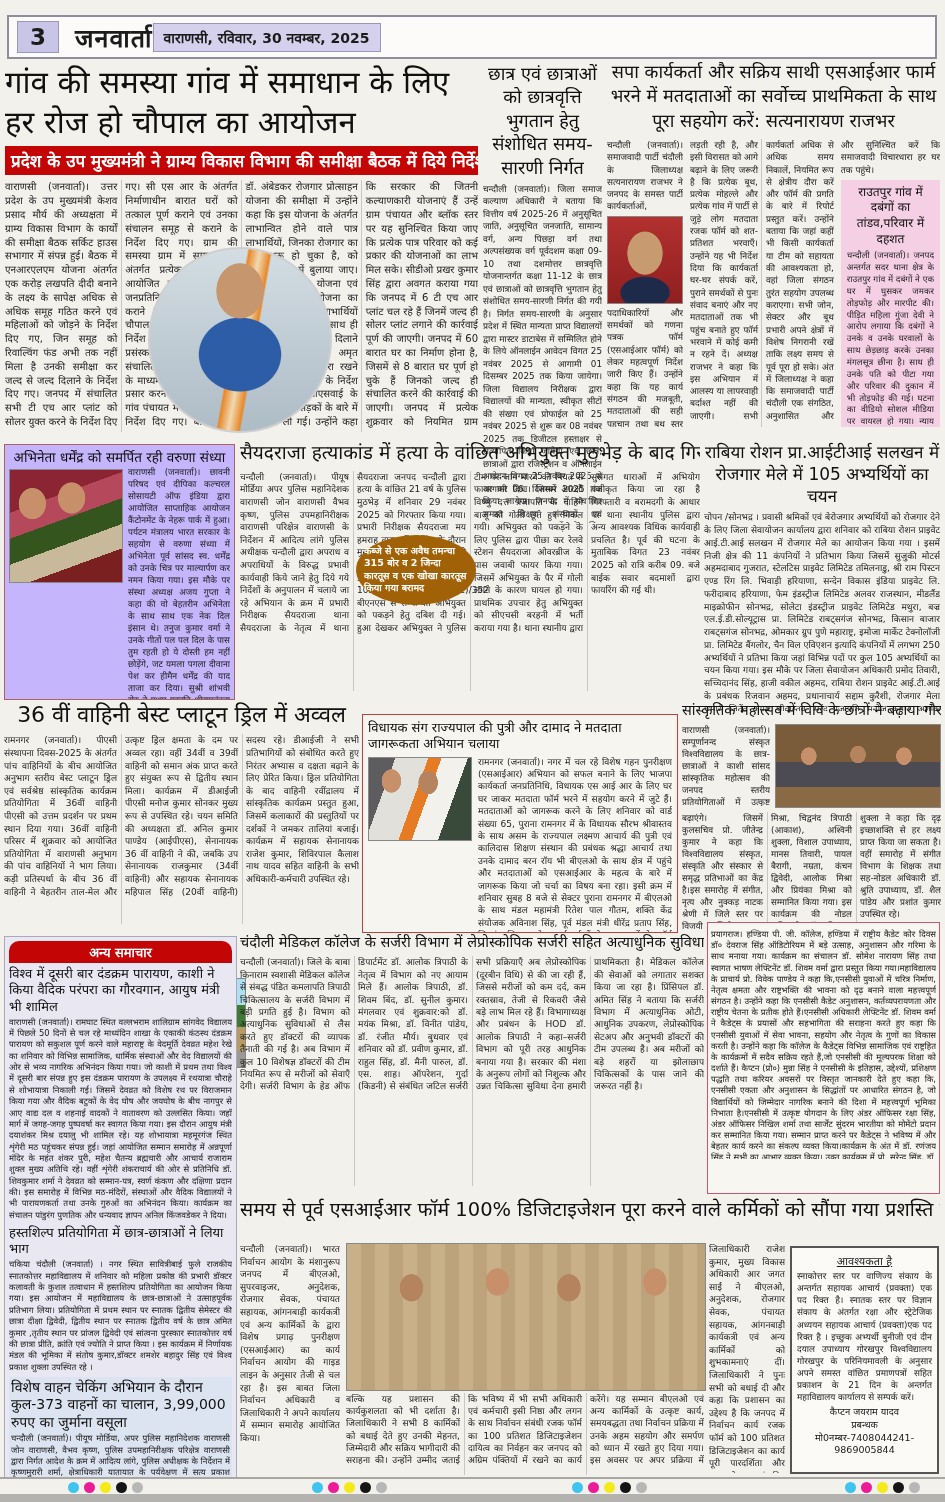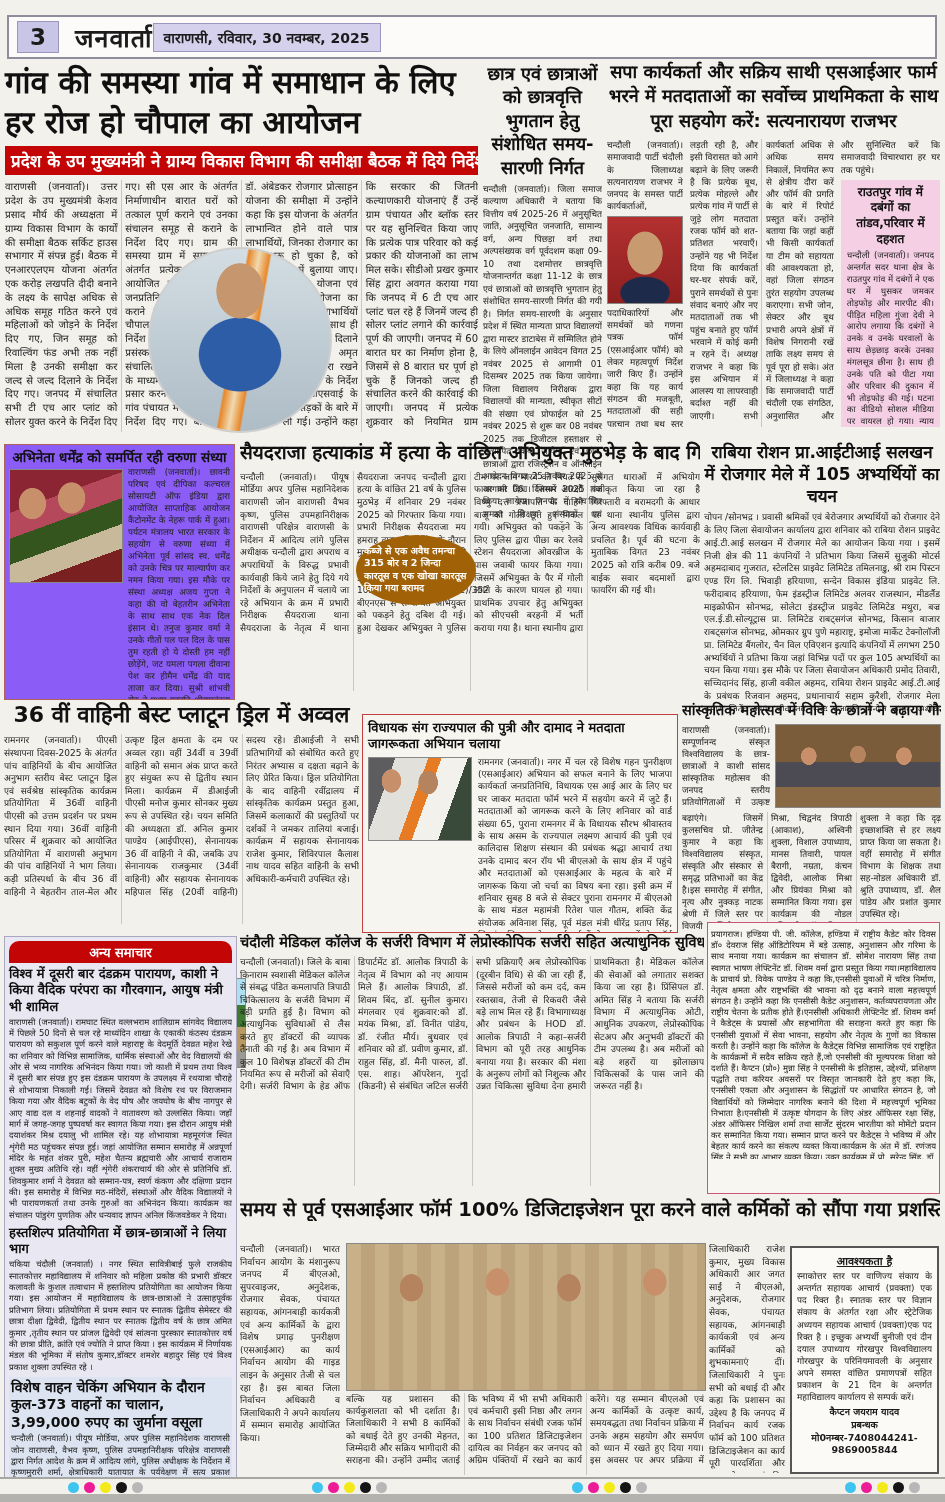--- a/index.html
+++ b/index.html
@@ -6,32 +6,32 @@
   body{background:#d8d6d2;font-family:"DejaVu Sans",sans-serif;}
   .page{position:relative;width:945px;height:1502px;background:#f3f1ec;margin:0 auto;overflow:hidden;color:#1b1b1b;}
   .abs{position:absolute;}
   
   .masthead{border:2px solid #8d8d9d;background:#fcfbf9;display:flex;align-items:center;padding:0 8px;box-sizing:border-box;}
   .pageno{background:#c9c5e6;border:1px solid #9a96c0;font-weight:bold;font-size:23px;width:40px;height:30px;display:flex;align-items:center;justify-content:center;}
   .papername{font-weight:bold;font-size:25px;margin-left:16px;letter-spacing:1px;}
   .sectiontitle{flex:1;text-align:center;font-weight:bold;font-size:25px;color:#b0121d;}
   .datebox{background:#d5d1ec;border:1px solid #9a96c0;font-weight:bold;font-size:14px;padding:4px 10px;}
   
-  .hl{font-weight:bold;color:#101010;}
+  .hl{font-weight:normal;color:#101010;}
   .bd{text-align:justify;color:#222;overflow:hidden;}
   .redbar{background:#c40505;color:#fff;font-weight:bold;padding:3px 6px;white-space:nowrap;overflow:hidden;}
   .cols{column-gap:8px;column-rule:1px solid #c9c7c2;}
   .box{box-sizing:border-box;}
   .ph{position:relative;overflow:hidden;background:#bbb;border:1px solid #888;}
   .pink{background:#f5cfe4;padding:5px 6px;box-sizing:border-box;}
   .oval{background:#a16207;color:#fff;font-weight:bold;display:flex;align-items:center;justify-content:center;border-radius:50%;padding:6px 8px;box-sizing:border-box;}
   .dotrow{display:flex;gap:5px;}
   .dot{width:11px;height:11px;border-radius:50%;}
   .c-c{background:#3fc3ef}.c-m{background:#ec1c96}.c-y{background:#f4ea1a}.c-k{background:#151515}.c-g{background:#b7b7b7}
-  .sign{text-align:center;font-weight:bold;}
+  .sign{text-align:center;font-weight:normal;}
 </style>
 </head>
 <body>
 
 <div class="page">
 
   <div class="abs masthead box" style="left:7px;top:15px;width:930px;height:44px;">
     <div class="pageno">3</div>
     <div class="papername">जनवार्ता</div>
     <div class="datebox">वाराणसी, रविवार, 30 नवम्बर, 2025</div>
@@ -69,21 +69,21 @@
       <div style="width:102px;">
         <div class="bd" style="font-size:8.8px;line-height:1.4;">और सुनिश्चित करें कि समाजवादी विचारधारा हर घर तक पहुंचे।</div>
         <div class="pink" style="margin-top:4px;height:248px;overflow:hidden;">
           <div class="hl" style="font-size:12px;line-height:1.3;text-align:center;">राउतपुर गांव में दबंगों का तांडव,परिवार में दहशत</div>
           <div class="bd" style="margin-top:3px;font-size:8.6px;line-height:1.38;">चन्दौली (जनवार्ता)। जनपद अन्तर्गत सदर थाना क्षेत्र के राउतपुर गांव में दबंगों ने एक घर में घुसकर जमकर तोड़फोड़ और मारपीट की। पीड़ित महिला गुंजा देवी ने आरोप लगाया कि दबंगों ने उनके व उनके घरवालों के साथ छेड़छाड़ करके उनका मंगलसूत्र छीना है। साथ ही उनके पति को पीटा गया और परिवार की दुकान में भी तोड़फोड़ की गई। घटना का वीडियो सोशल मीडिया पर वायरल हो गया। न्याय की गुहार लगाते हुए पीड़िता अपने परिजनों के साथ एसपी ऑफिस पहुंची। एसपी के निर्देश पर सदर थाना पुलिस मामले की जांच में जुट गई है। थाना प्रभारी ने बताया कि वह विवाद जमीन और रास्ते से जुड़ा हुआ है। आरोपियों के खिलाफ कानूनी कार्रवाई जारी है।</div>
         </div>
       </div>
     </div>
   </div>
 
-  <div class="abs box" style="left:4px;top:444px;width:231px;height:256px;border:1px solid #b06060;padding:4px;overflow:hidden;background:#8b5cf6;">
+  <div class="abs box" style="left:4px;top:444px;width:231px;height:256px;border:1px solid #b06060;padding:4px;overflow:hidden;background:#c4b5fd;">
     <div class="hl" style="font-size:13.5px;line-height:1.25;text-align:center;">अभिनेता धर्मेंद्र को समर्पित रही वरुणा संध्या</div>
     <div class="ph" style="float:left;width:112px;height:112px;margin:3px 5px 2px 0;background:
         radial-gradient(ellipse 14px 16px at 20% 30%, #c7906a 95%, transparent),
         radial-gradient(ellipse 14px 16px at 55% 25%, #c7906a 95%, transparent),
         linear-gradient(160deg, #8c2533 0 28%, #b5485a 28% 45%, #35551f 45% 62%, #c8b99a 62% 78%, #7a2020 78%);"></div>
     <div class="bd" style="font-size:8.7px;line-height:1.38;">वाराणसी (जनवार्ता)। छावनी परिषद एवं दीपिका कल्चरल सोसायटी ऑफ इंडिया द्वारा आयोजित साप्ताहिक आयोजन कैंटोनमेंट के नेहरू पार्क में हुआ। पर्यटन मंत्रालय भारत सरकार के सहयोग से वरुणा संध्या में अभिनेता पूर्व सांसद स्व. धर्मेंद्र को उनके चित्र पर माल्यार्पण कर नमन किया गया। इस मौके पर संस्था अध्यक्ष अजय गुप्ता ने कहा की वो बेहतरीन अभिनेता के साथ साथ एक नेक दिल इंसान थे। तनुज कुमार वर्मा ने उनके गीतों पल पल दिल के पास तुम रहती हो ये दोस्ती हम नहीं छोड़ेंगे, जट यमला पगला दीवाना पेश कर हीमैन धर्मेंद्र की याद ताजा कर दिया। सुश्री शांभवी सेठ ने प्रथम प्रस्तुति श्रीरामवंदना श्री राम चंद्र कृपाल भजमन एवं पारम्परिक कथक नृत्य व अंत में प्रसिद्ध दादरा, रंग दी सारी गुलाबी चुनरिया रे, प्रस्तुत कर भाव विभोर कर दिया। कलाकारों ने अध्यक्ष अजय गुप्ता ने प्रमाण-पत्र प्रदान किया। संचालन तनुज कुमार वर्मा एवं धन्यवाद ज्ञापन परिषद के अभियंता सचिन कुमार श्रीवास्तव ने ज्ञापित किया।</div>
   </div>
 
   <div class="abs" style="left:240px;top:441px;width:460px;">
     <div class="hl" style="font-size:19px;line-height:1.25;text-align:center;white-space:nowrap;overflow:hidden;">सैयदराजा हत्याकांड में हत्या के वांछित अभियुक्त मुठभेड़ के बाद गिरफ्तार</div>

